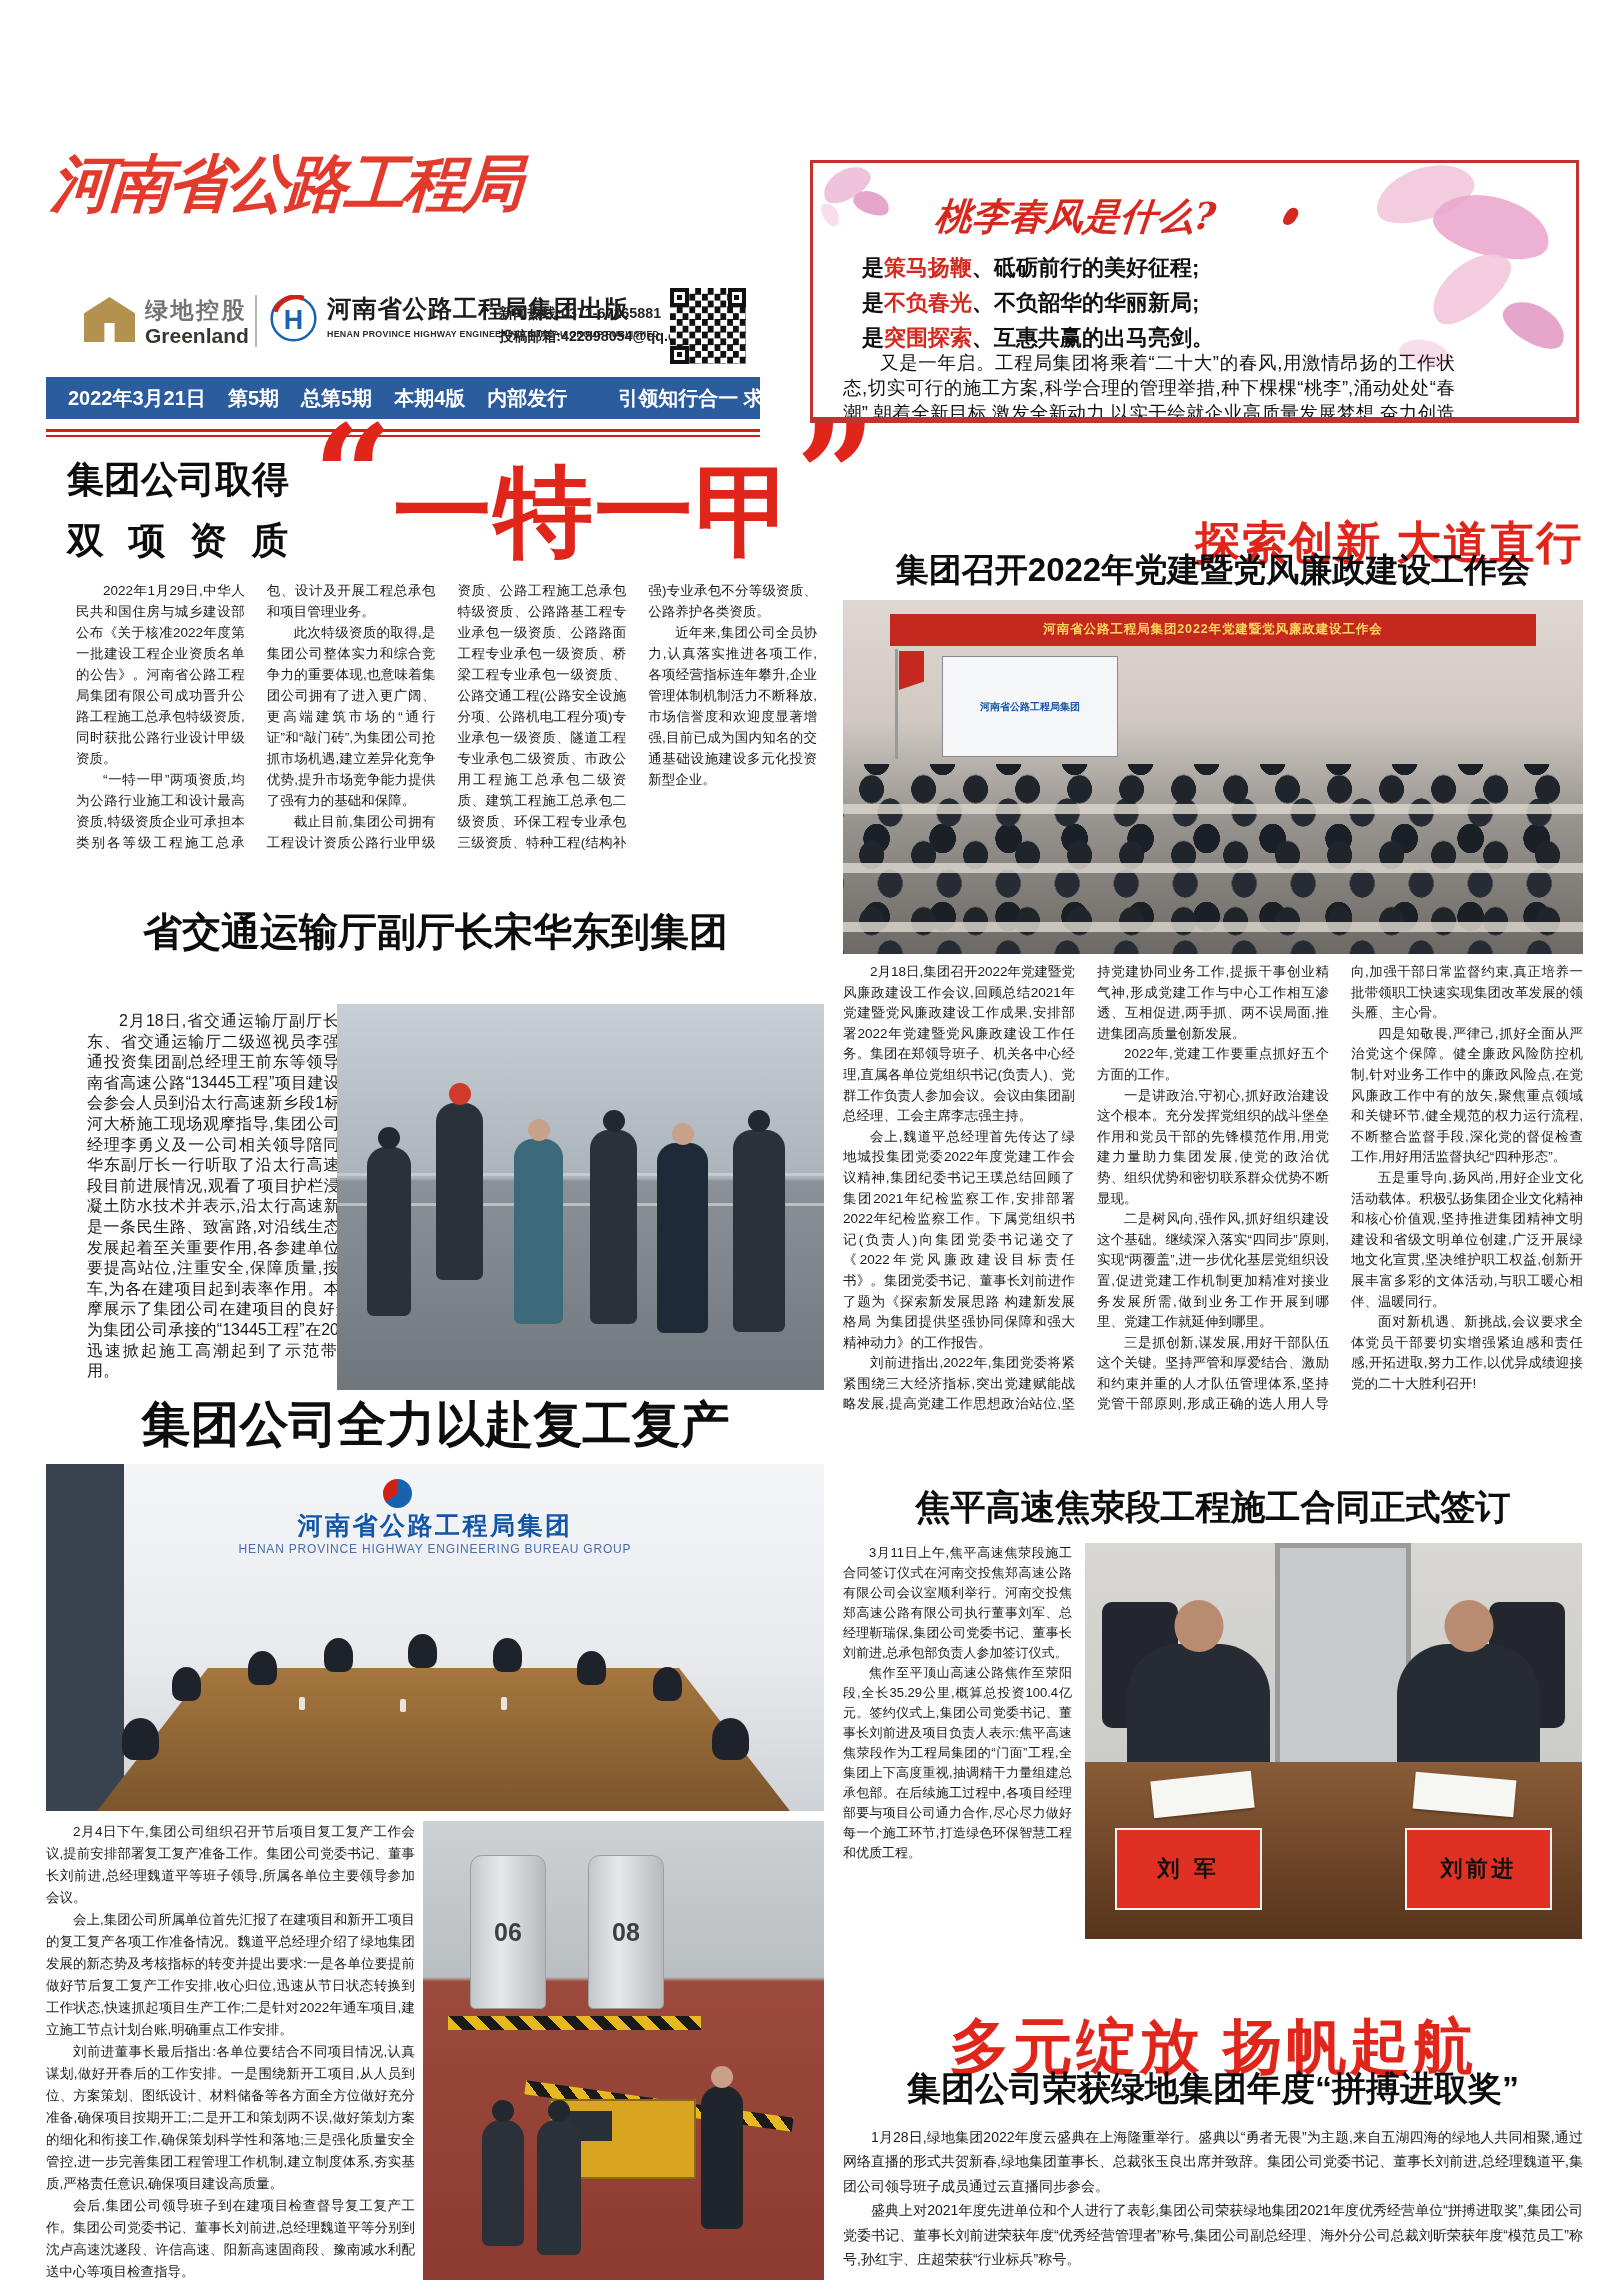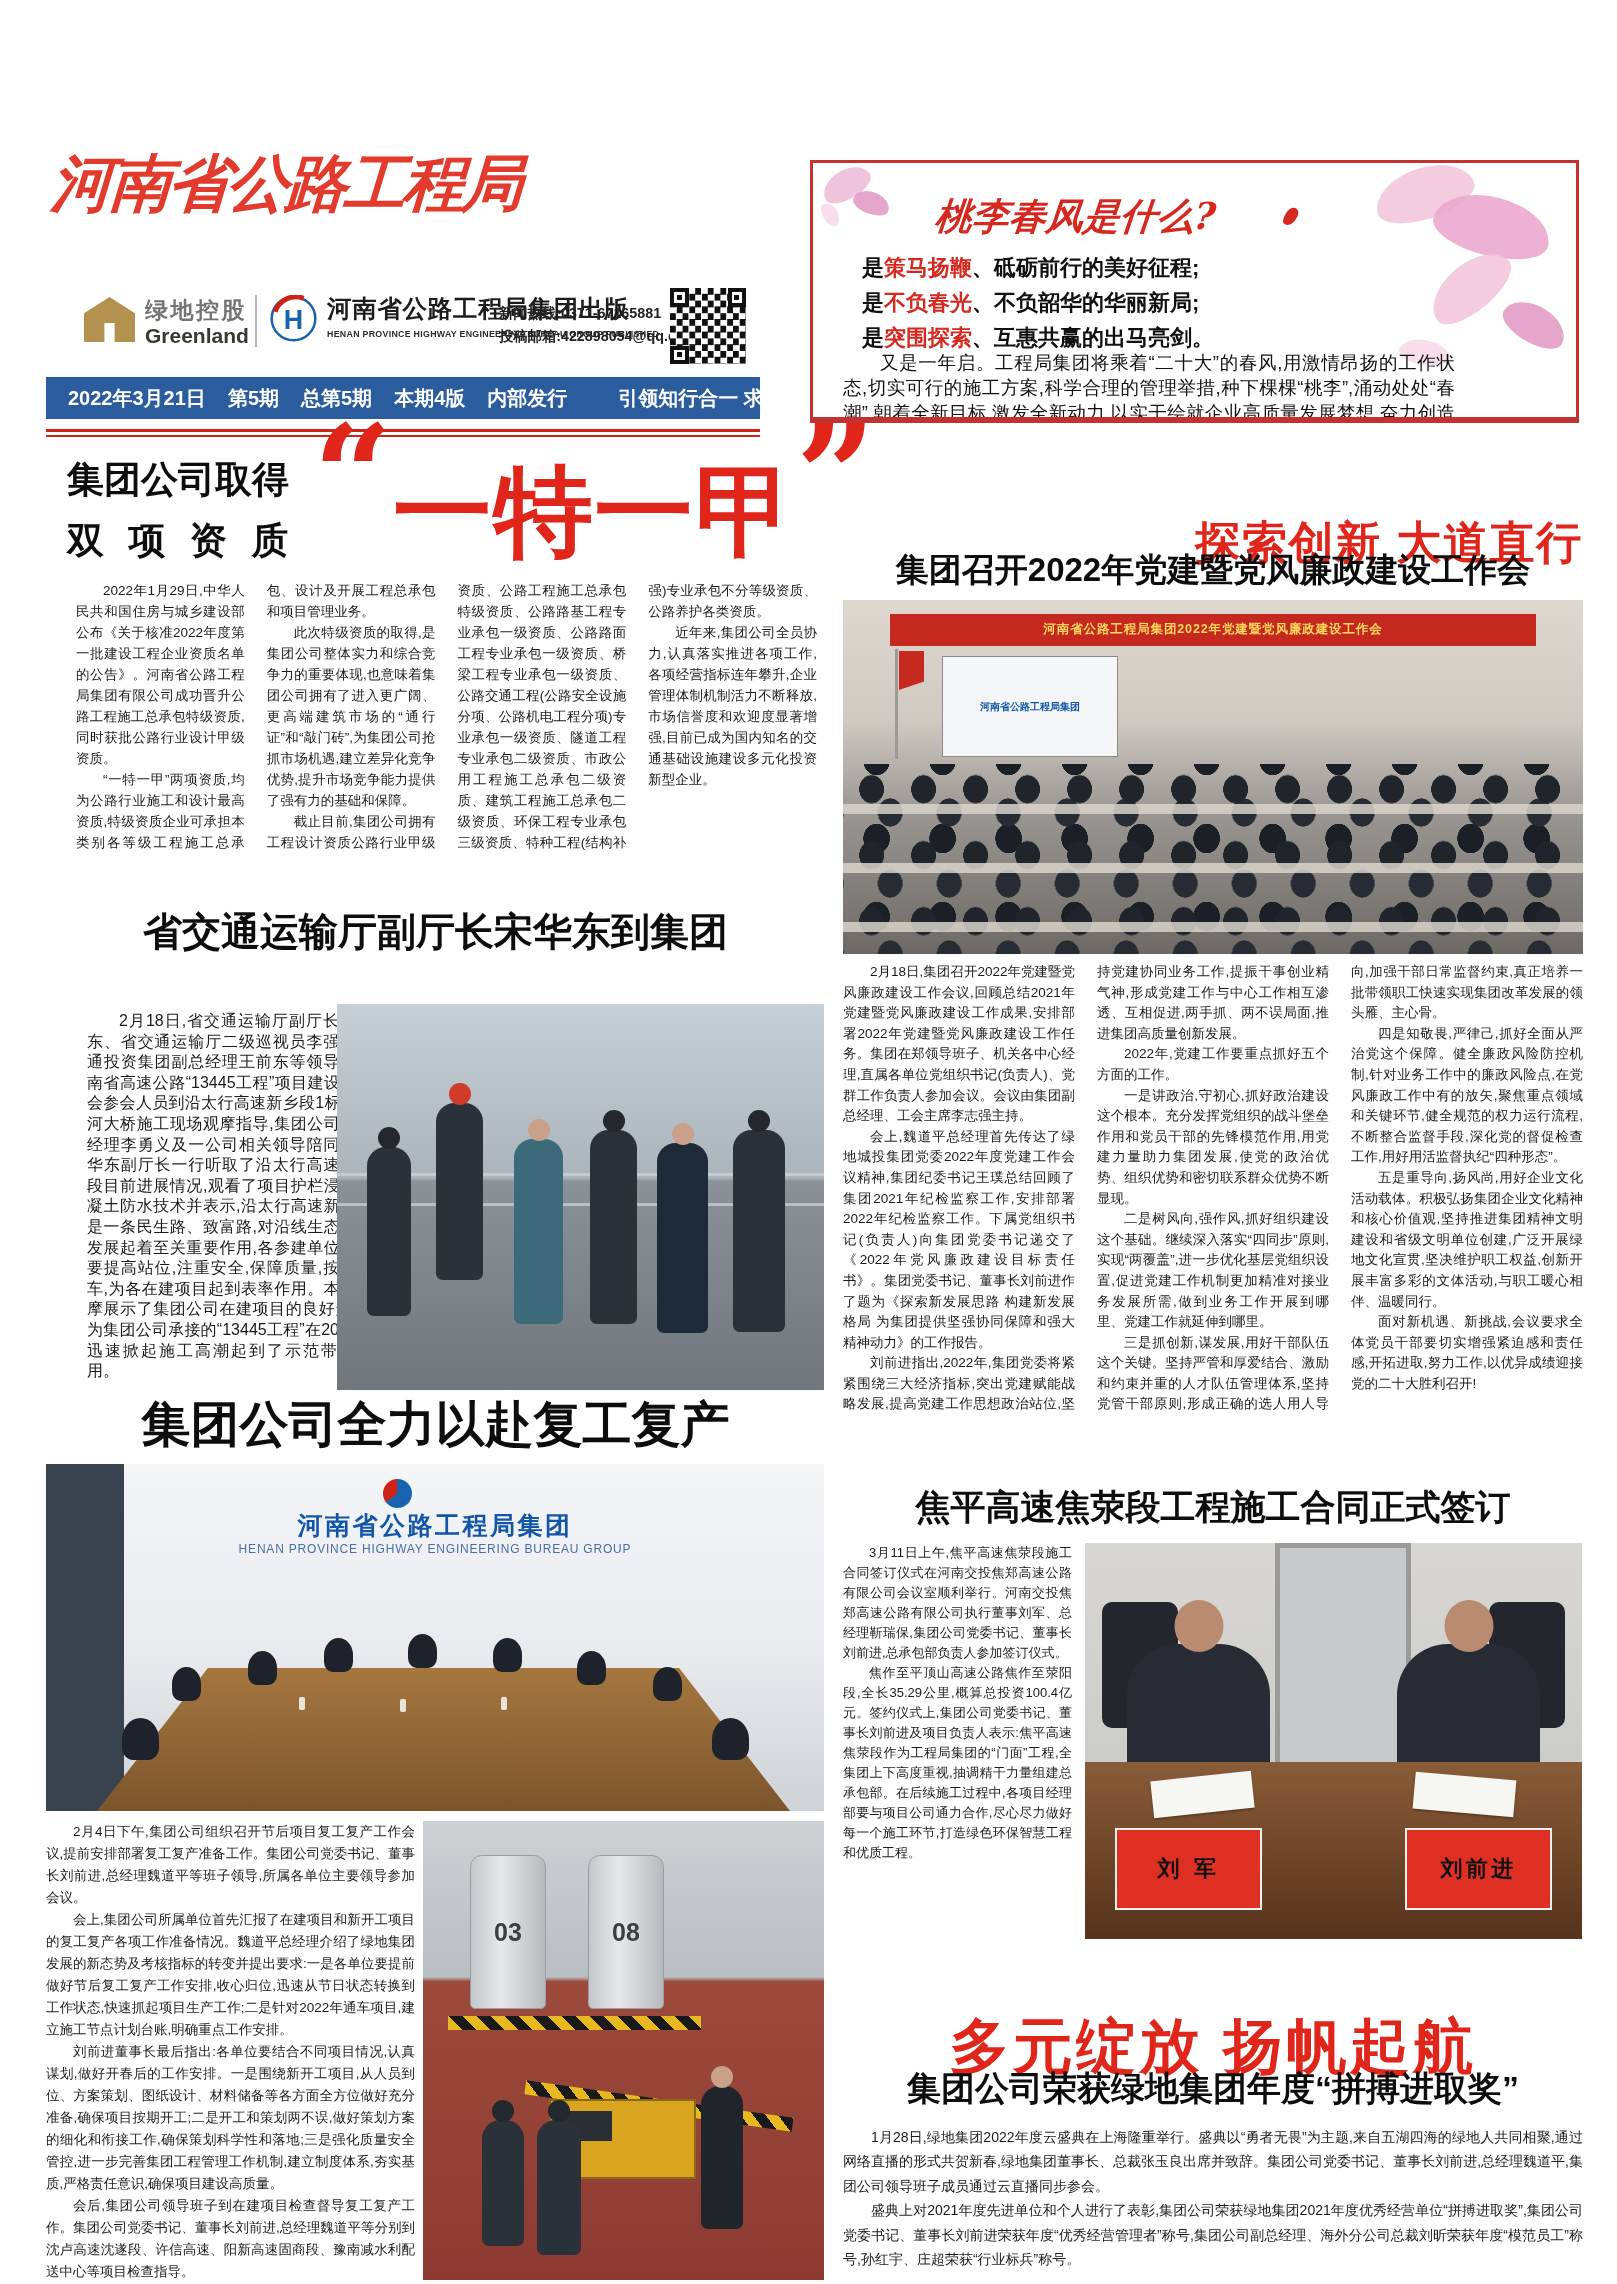--- a/index.html
+++ b/index.html
@@ -255,21 +255,21 @@
 
   <div class="abs a3body jt">
     <p>2月4日下午,集团公司组织召开节后项目复工复产工作会议,提前安排部署复工复产准备工作。集团公司党委书记、董事长刘前进,总经理魏道平等班子领导,所属各单位主要领导参加会议。</p>
     <p>会上,集团公司所属单位首先汇报了在建项目和新开工项目的复工复产各项工作准备情况。魏道平总经理介绍了绿地集团发展的新态势及考核指标的转变并提出要求:一是各单位要提前做好节后复工复产工作安排,收心归位,迅速从节日状态转换到工作状态,快速抓起项目生产工作;二是针对2022年通车项目,建立施工节点计划台账,明确重点工作安排。</p>
     <p>刘前进董事长最后指出:各单位要结合不同项目情况,认真谋划,做好开春后的工作安排。一是围绕新开工项目,从人员到位、方案策划、图纸设计、材料储备等各方面全方位做好充分准备,确保项目按期开工;二是开工和策划两不误,做好策划方案的细化和衔接工作,确保策划科学性和落地;三是强化质量安全管控,进一步完善集团工程管理工作机制,建立制度体系,夯实基质,严格责任意识,确保项目建设高质量。</p>
     <p>会后,集团公司领导班子到在建项目检查督导复工复产工作。集团公司党委书记、董事长刘前进,总经理魏道平等分别到沈卢高速沈遂段、许信高速、阳新高速固商段、豫南减水利配送中心等项目检查指导。</p>
   </div>
 
   <div class="abs ph a3side">
     <div class="silo" style="left:47px;">
-        <span>03</span>
+        <span>06</span>
       </div>
     <div class="silo" style="left:165px;">
         <span>08</span>
       </div>
     <span class="hazard" style="left:25px;top:195px;width:253px;"></span>
     <span class="hazard" style="left:101px;top:278px;width:270px;transform:rotate(8deg);"></span>
     <div class="machine">
         <i></i>
       </div>
     <div class="fig hood" style="left:59px;bottom:34px;width:42px;height:126px;"></div>

